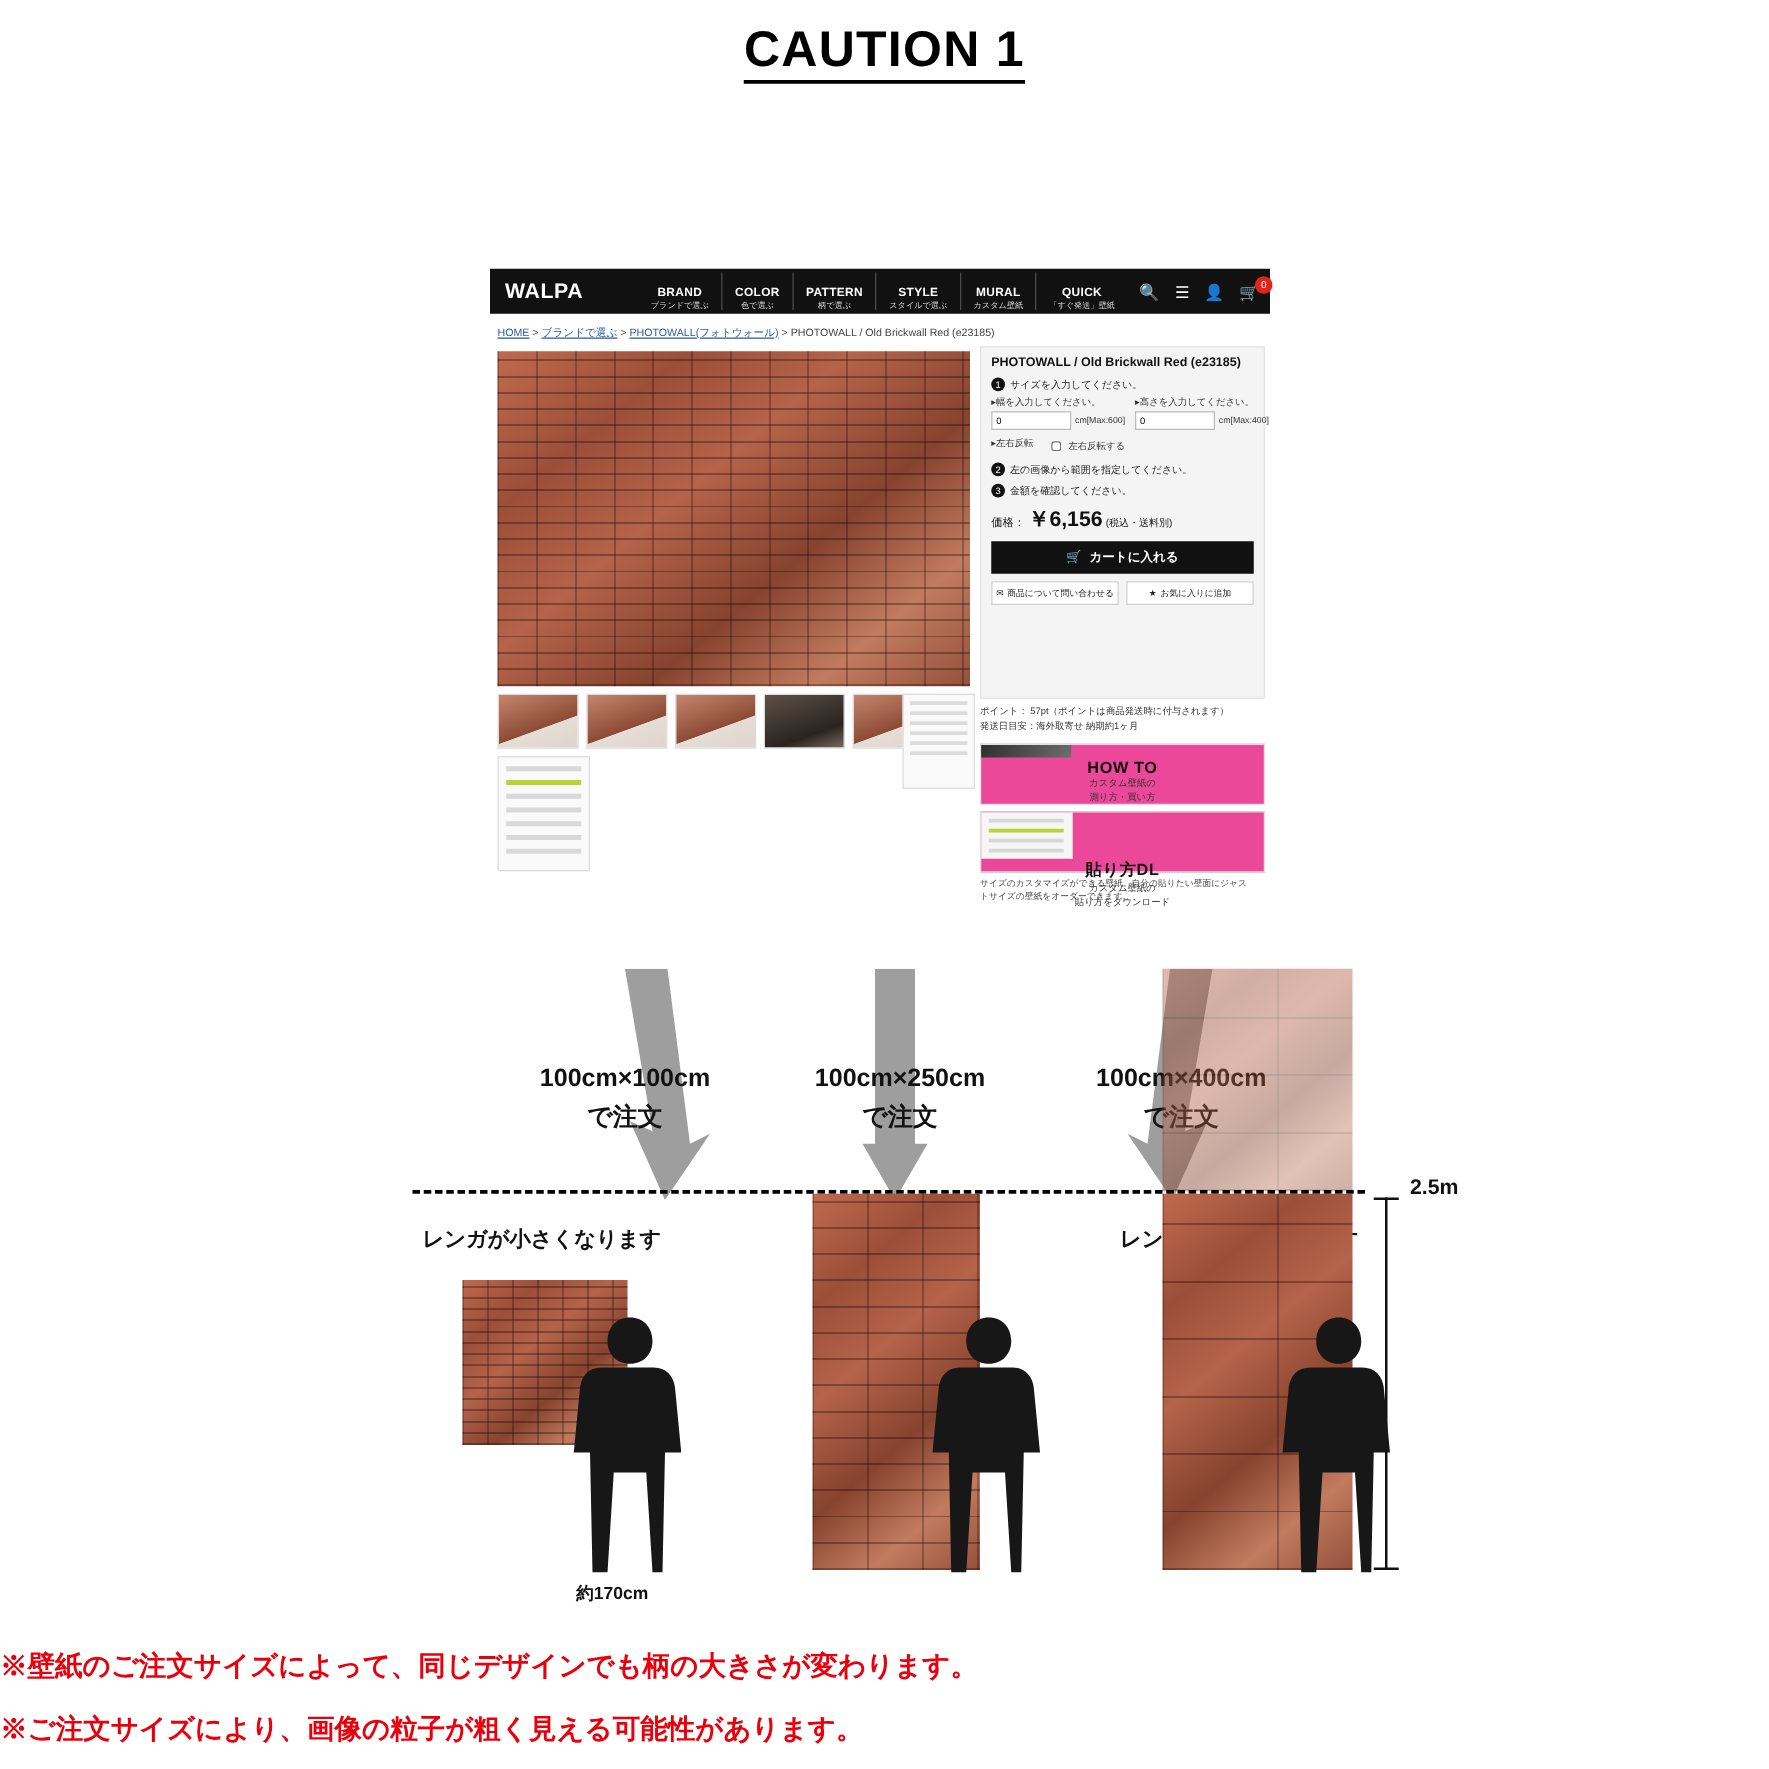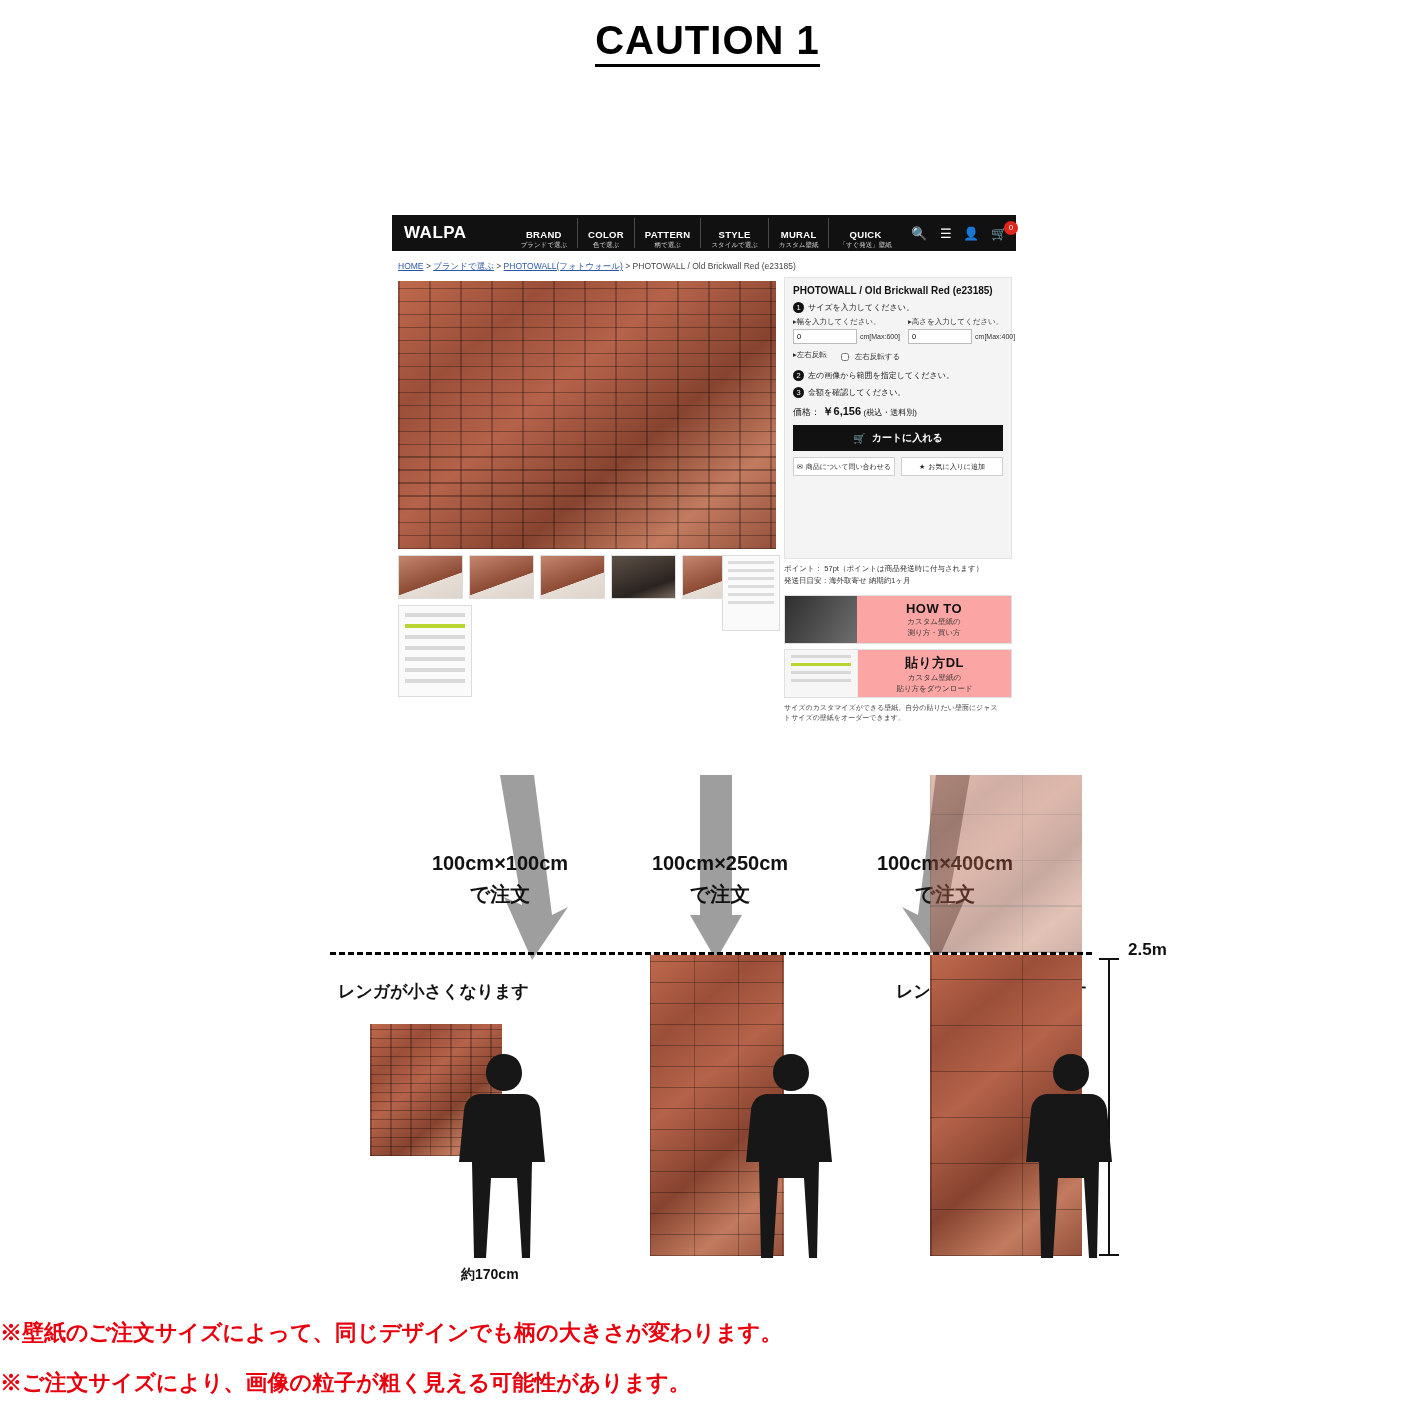--- a/index.html
+++ b/index.html
@@ -93,35 +93,35 @@
   .flabel{font-size:7.5px;color:#333;margin-bottom:2px;}
   .finput{display:flex;align-items:center;gap:3px;}
   .finput input{
     width:56px;height:13px;font-size:7.5px;border:1px solid #bbb;background:#fff;padding:0 3px;
   }
   .funit{font-size:7px;color:#333;}
   .flip{margin:6px 8px 2px;font-size:7.5px;color:#333;display:flex;gap:10px;align-items:flex-start;}
   .flip .cb{display:flex;align-items:center;gap:3px;}
   .flip input{width:8px;height:8px;}
   .priceline{margin:6px 8px 2px;font-size:9px;color:#111;}
-  .price{font-size:11px;font-weight:bold;}
+  .price{font-size:17px;font-weight:bold;}
   .tax{font-size:8px;}
   .cartbtn{
     margin:6px 8px;height:26px;background:#111;color:#fff;border:none;width:calc(100% - 16px);
     font-size:10px;font-weight:bold;display:flex;align-items:center;justify-content:center;gap:6px;
     cursor:pointer;
   }
   .subbtns{display:flex;gap:6px;margin:4px 8px;}
   .subbtn{
     flex:1;height:17px;border:1px solid #cfcfcf;background:#fff;font-size:7px;color:#222;
     display:flex;align-items:center;justify-content:center;gap:3px;
   }
   .pts{position:absolute;left:392px;top:348px;font-size:7.5px;color:#333;line-height:12px;}
   .banner{
-    position:absolute;width:226px;height:47px;border:1px solid #e0e0e0;background:#fca5a5;display:flex;
+    position:absolute;width:226px;height:47px;border:1px solid #e0e0e0;background:#ec4899;display:flex;flex-direction:column;
   }
   .banner.a{left:392px;top:380px;}
   .banner.b{left:392px;top:434px;}
   .bimg{width:72px;height:100%;background:linear-gradient(120deg,#2e2e2e,#6e6e6e);}
   .bimg.doc{background:#f6f6f6;border-right:1px solid #eee;}
   .bimg.doc .bl{height:3px;margin:5px 6px;background:#d8d8d8;}
   .bimg.doc .bl.g{background:#b9d532;}
   .btxt{flex:1;display:flex;flex-direction:column;align-items:center;justify-content:center;}
   .btxt .big{font-size:13px;font-weight:bold;color:#111;letter-spacing:.5px;}
   .btxt .sm{font-size:7.5px;color:#333;line-height:11px;text-align:center;}

